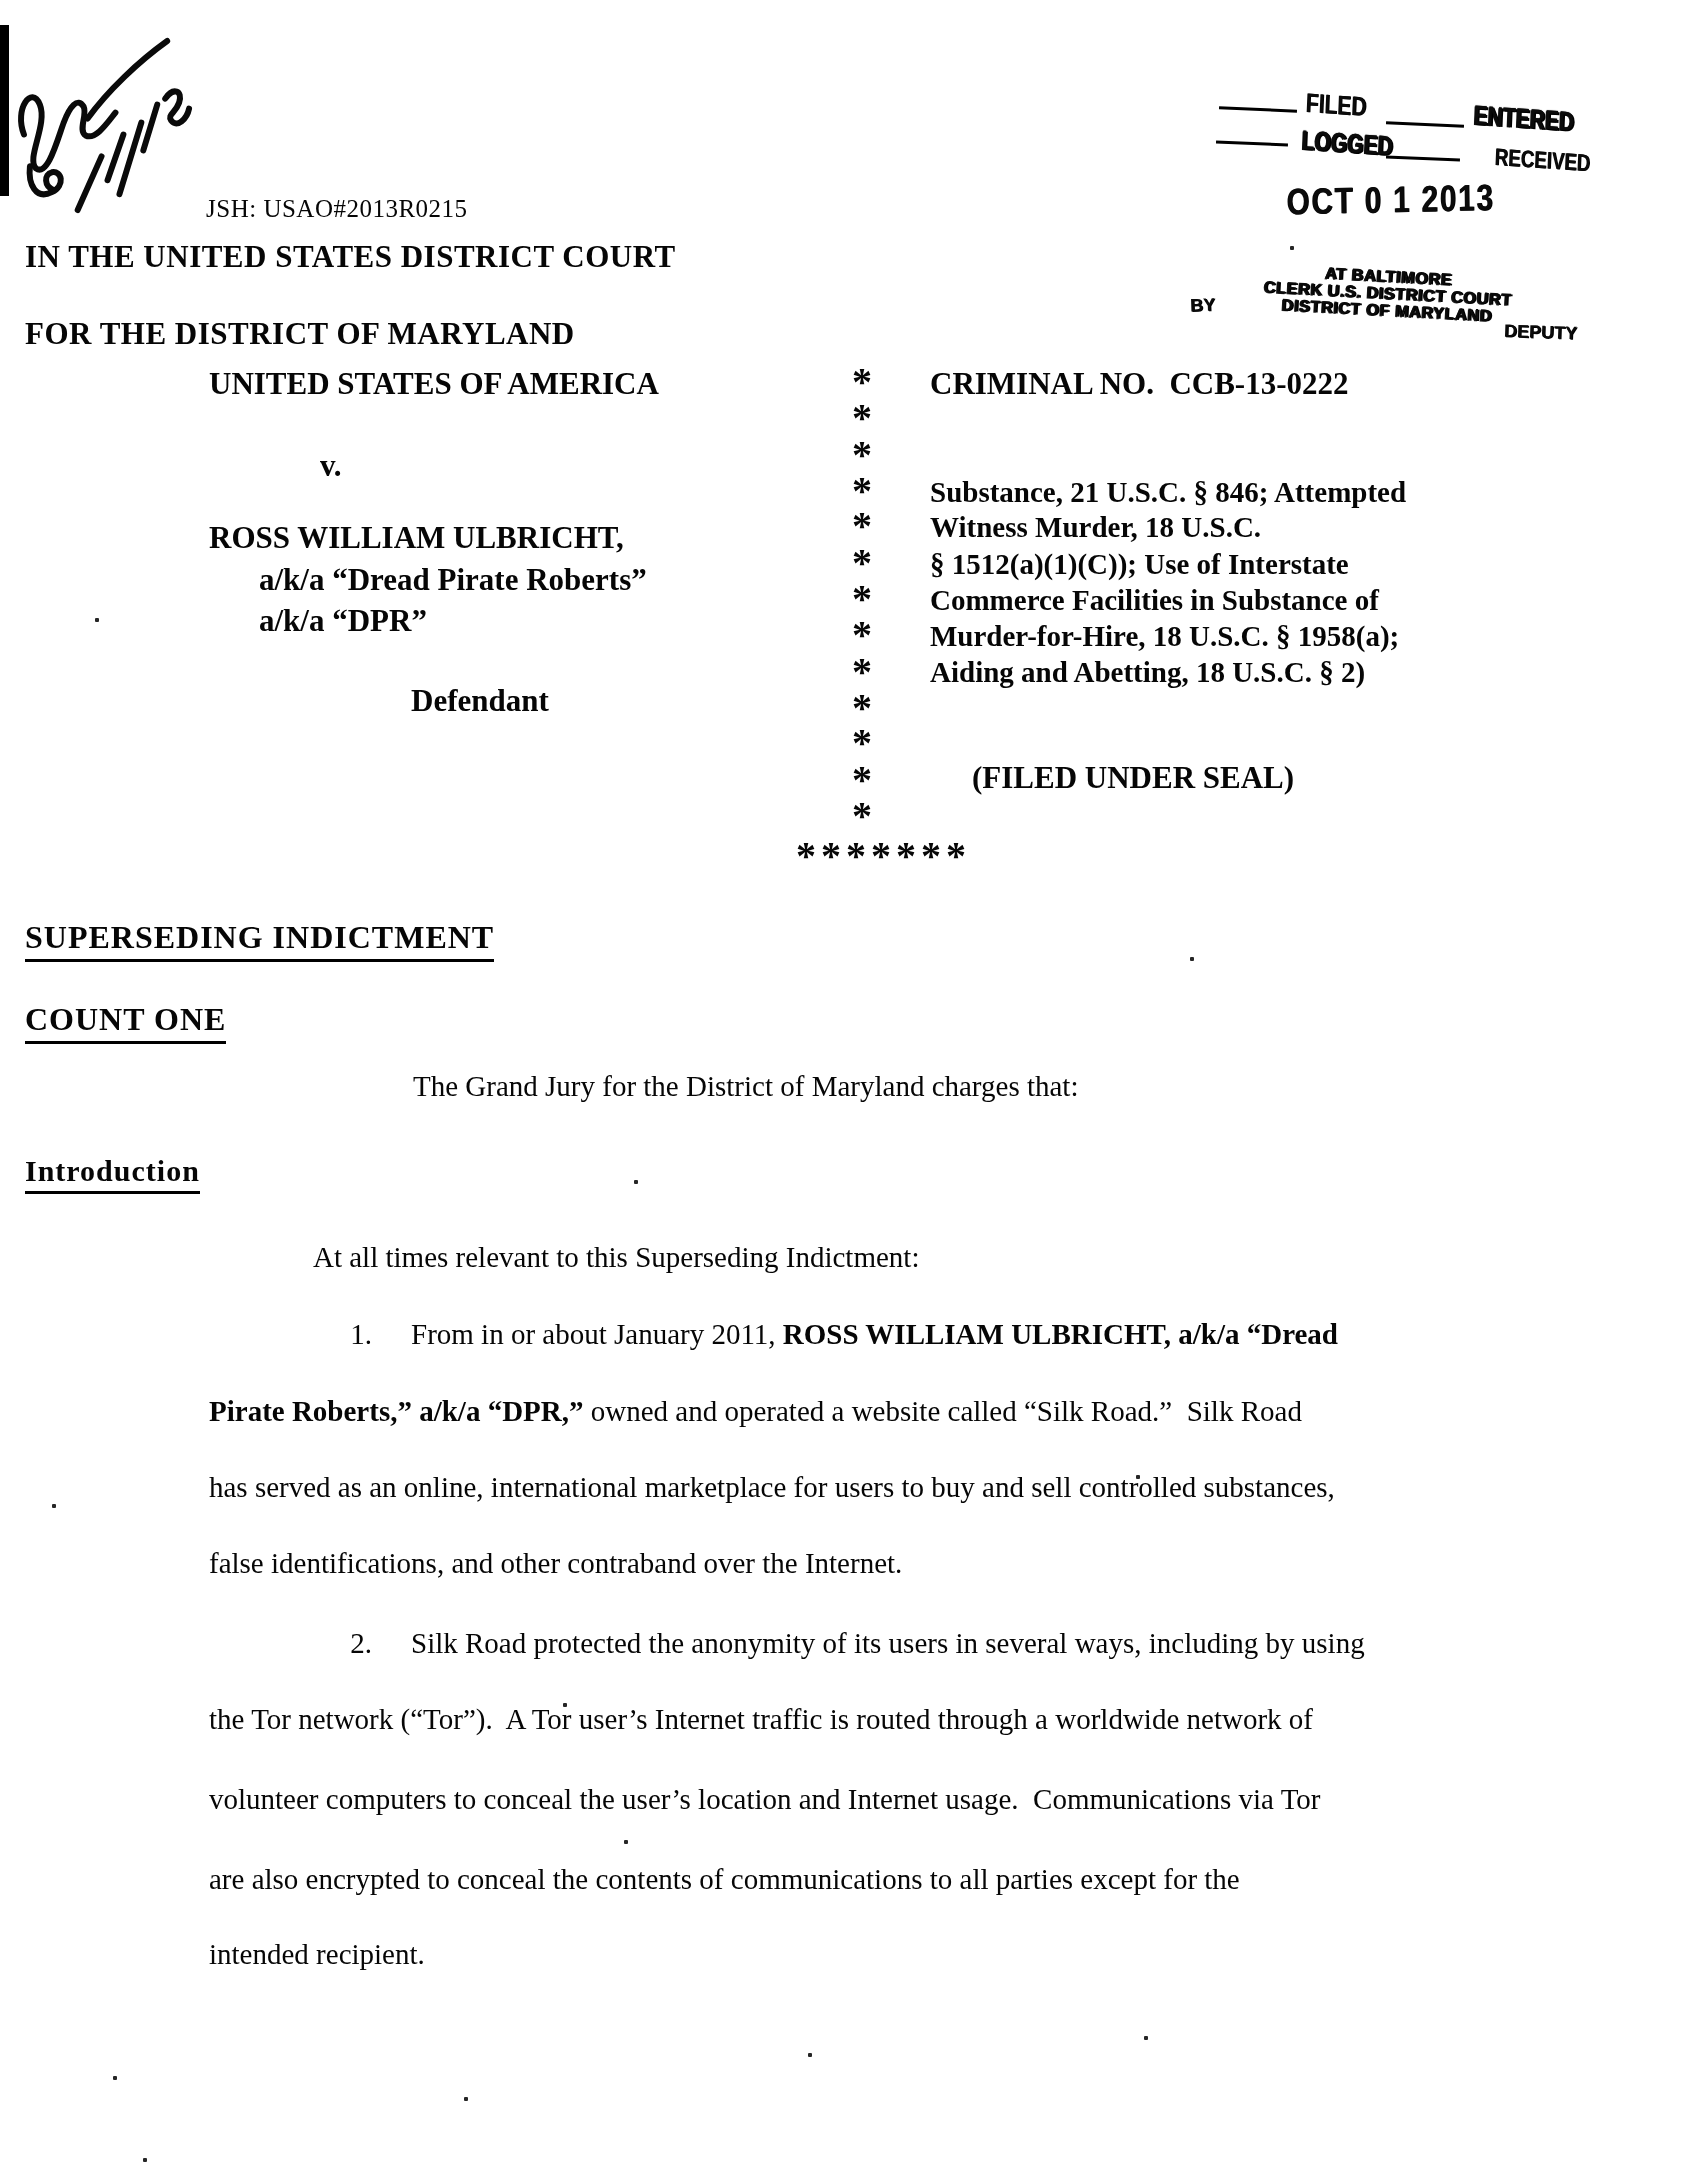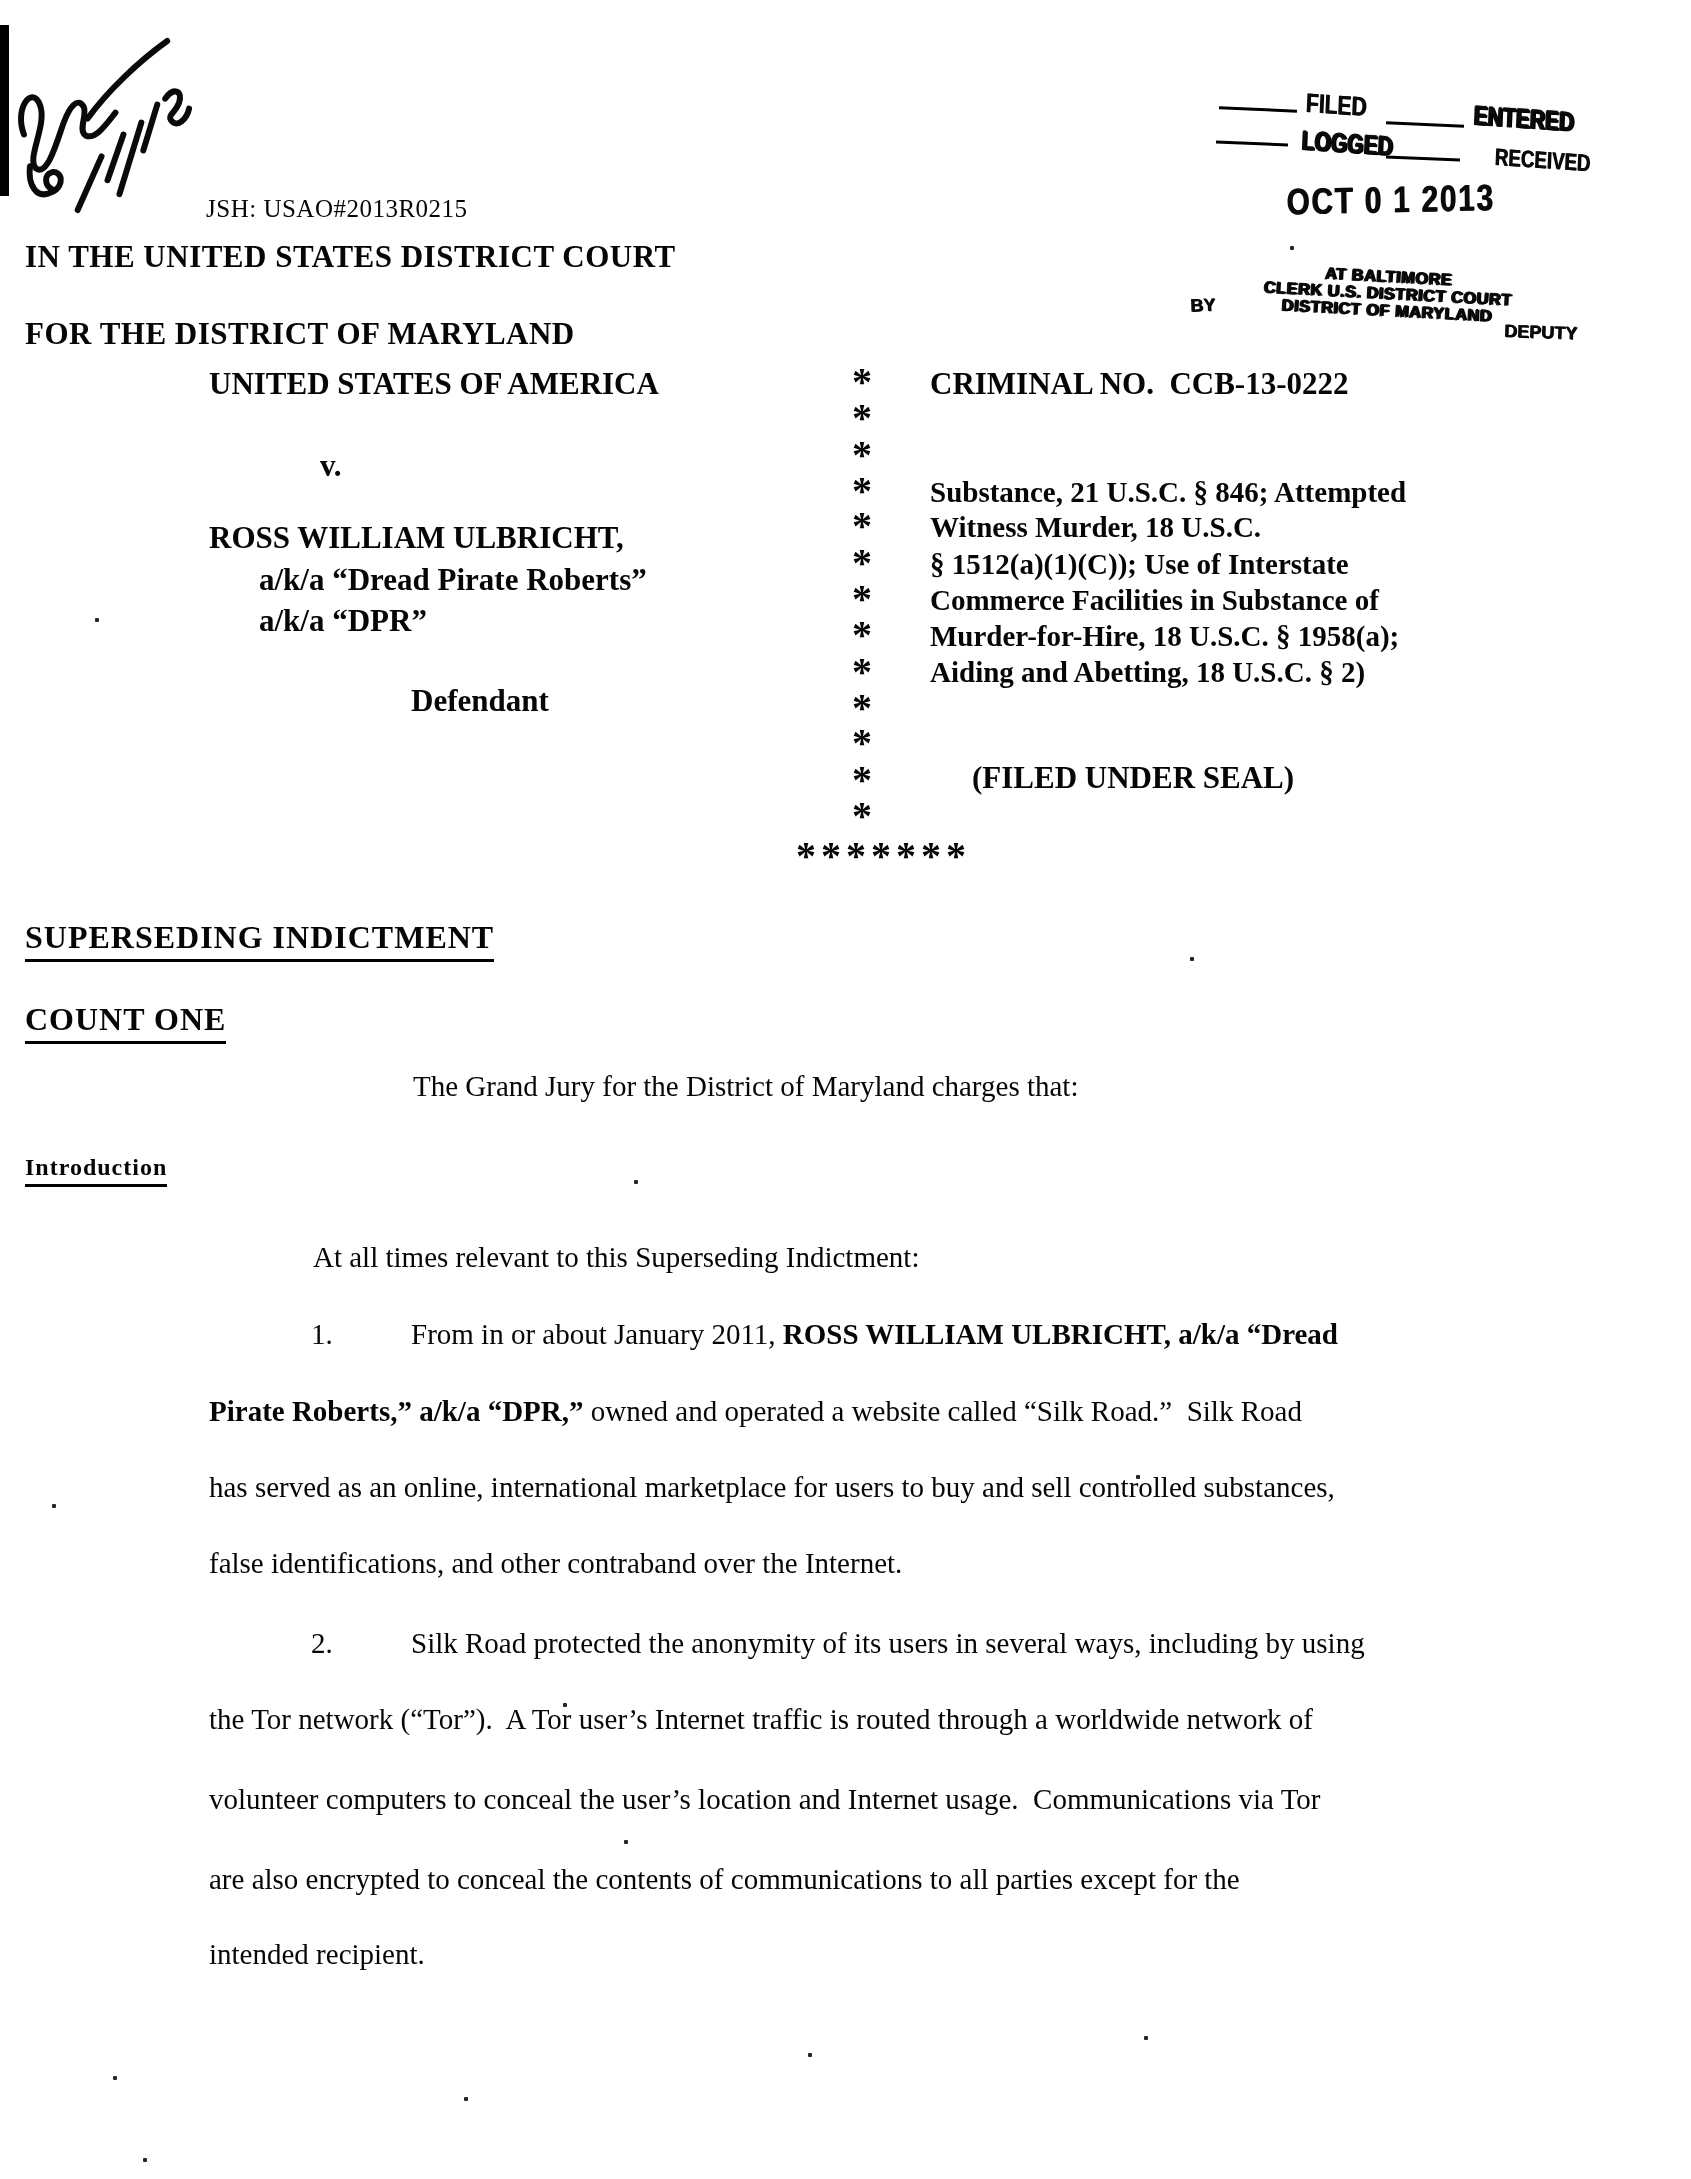--- a/index.html
+++ b/index.html
@@ -16,21 +16,21 @@
   
   .corner-note { font-size:25px; letter-spacing:0.5px; }
   .title-line  { font-size:31px; font-weight:bold; letter-spacing:0.5px; }
   .center-line { left:25px; width:1642px; text-align:left; }
   .cap-bold    { font-size:31px; font-weight:bold; }
   .charge-line { font-size:29px; font-weight:bold; }
   .star        { font-size:40px; font-weight:bold; }
   .star-row    { font-size:40px; font-weight:bold; letter-spacing:5px; }
   .heading     { font-size:32px; font-weight:bold; letter-spacing:1px; }
   .underlined  { border-bottom:3.5px solid #000; padding-bottom:3px; display:inline-block; }
-  .body-line   { font-size:29px; }
+  .body-line   { font-size:29px;text-align:center; }
   .pnum        { display:inline-block; width:100px; }
   .bold        { font-weight:bold; }
   
   .stamp { font-family:"Liberation Sans", sans-serif; font-weight:700; color:#0b0b0b; }
   .stamp-word {
     font-size:27px;
     transform:scaleX(0.78) rotate(3deg);
     transform-origin:left bottom;
     text-shadow:1px 0 #000;
   }
@@ -119,21 +119,21 @@
   <div class="abs charge-line" style="left:930px; top:511px;">Witness Murder, 18 U.S.C.</div>
   <div class="abs charge-line" style="left:930px; top:548px;">§ 1512(a)(1)(C)); Use of Interstate</div>
   <div class="abs charge-line" style="left:930px; top:584px;">Commerce Facilities in Substance of</div>
   <div class="abs charge-line" style="left:930px; top:620px;">Murder-for-Hire, 18 U.S.C. § 1958(a);</div>
   <div class="abs charge-line" style="left:930px; top:656px;">Aiding and Abetting, 18 U.S.C. § 2)</div>
   <div class="abs cap-bold" style="left:972px; top:760px;">(FILED UNDER SEAL)</div>
 
   <div class="abs center-line" style="top:919px;"><span class="heading underlined">SUPERSEDING INDICTMENT</span></div>
   <div class="abs center-line" style="top:1001px;"><span class="heading underlined">COUNT ONE</span></div>
   <div class="abs body-line" style="left:413px; top:1070px;">The Grand Jury for the District of Maryland charges that:</div>
-  <div class="abs center-line" style="top:1154px;"><span class="heading underlined" style="font-size:24px;">Introduction</span></div>
+  <div class="abs center-line" style="top:1154px;"><span class="heading underlined" style="font-size:30px;">Introduction</span></div>
 
   <div class="abs body-line" style="left:313px; top:1241px;">At all times relevant to this Superseding Indictment:</div>
 
   <div class="abs body-line" style="left:311px; top:1318px;"><span class="pnum">1.</span><span>From in or about January 2011, </span><span class="bold">ROSS WILLIAM ULBRICHT, a/k/a “Dread</span></div>
   <div class="abs body-line" style="left:209px; top:1395px;"><span class="bold">Pirate Roberts,” a/k/a “DPR,”</span><span> owned and operated a website called “Silk Road.”  Silk Road</span></div>
   <div class="abs body-line" style="left:209px; top:1471px;">has served as an online, international marketplace for users to buy and sell controlled substances,</div>
   <div class="abs body-line" style="left:209px; top:1547px;">false identifications, and other contraband over the Internet.</div>
 
   <div class="abs body-line" style="left:311px; top:1627px;"><span class="pnum">2.</span><span>Silk Road protected the anonymity of its users in several ways, including by using</span></div>
   <div class="abs body-line" style="left:209px; top:1703px;">the Tor network (“Tor”).  A Tor user’s Internet traffic is routed through a worldwide network of</div>

